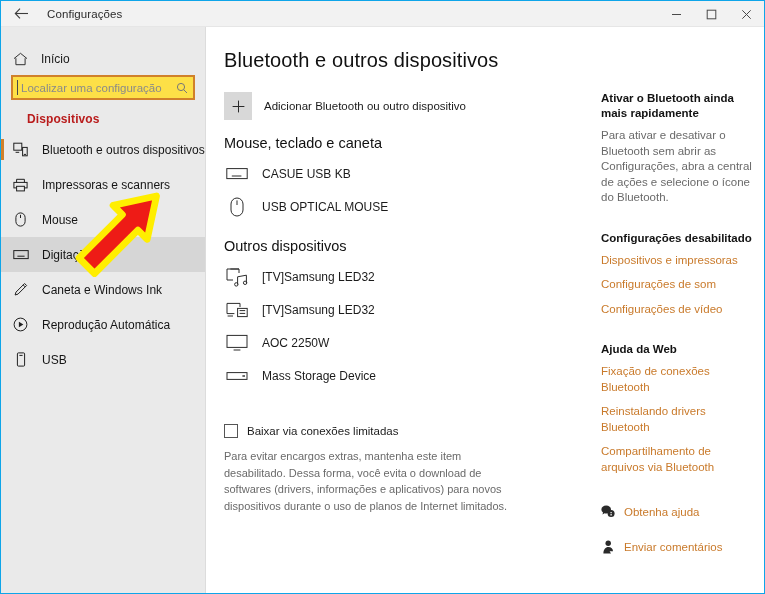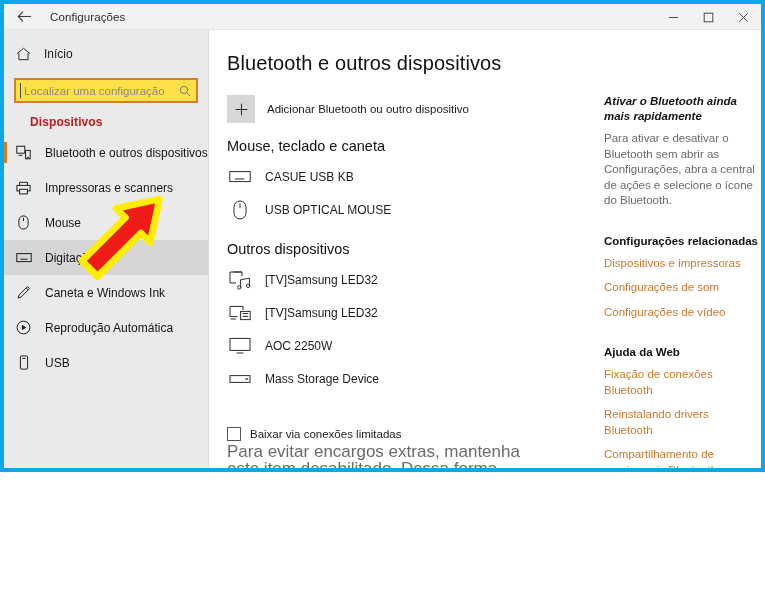--- a/index.html
+++ b/index.html
@@ -4,23 +4,23 @@
 <style>
   * { box-sizing: border-box; margin: 0; padding: 0; }
   html, body {
     width: 765px; height: 594px;
     background: #ffffff;
     font-family: "Liberation Sans", sans-serif;
     overflow: hidden;
   }
   #window {
     position: relative;
-    width: 765px; height: 472px;
+    width: 765px; height: 594px;
     background: #ffffff;
-    border: 4px solid #0ea5e9;
+    border: 1px solid #0ea5e9;
     overflow: hidden;
   }
 
   
   #titlebar {
     position: relative;
     height: 26px;
     background: #f2f2f2;
     display: flex;
     align-items: center;
@@ -59,21 +59,21 @@
   
   #sidebar {
     width: 205px;
     background: #eaeaea;
     border-right: 1px solid #dcdcdc;
     flex: 0 0 205px;
     position: relative;
     padding-top: 9px;
   }
   #home-row {
-    display: flex; align-items: center;
+    display: flex; align-items: flex-end;
     height: 30px;
     padding-left: 11px;
     gap: 13px;
   }
   #home-row .ico { width: 16px; display:flex; justify-content:center; color:#303030; }
   #home-label { font-size: 12px; color: #1a1a1a; }
 
   #search-wrap {
     margin: 9px 10px 0 10px;
     position: relative;
@@ -179,38 +179,37 @@
   #metered-block { margin-top: 32px; }
   #metered-row { display: flex; align-items: center; gap: 9px; }
   #metered-check {
     width: 14px; height: 14px;
     border: 1px solid #555;
     background: #fff;
     flex: 0 0 14px;
   }
   #metered-label { font-size: 11.5px; color: #1b1b1b; }
   #metered-desc {
-    font-size: 17px;
+    font-size: 11px;
     color: #6a6a6a;
     line-height: 16.5px;
-    margin-top: 3px;
+    margin-top: 10px;
     width: 300px;
   }
 
   
   #right-panel {
     flex: 0 0 175px;
     padding: 42px 12px 0 7px;
   }
   .rp-title {
     font-size: 11.5px;
     font-weight: bold;
     color: #131313;
     line-height: 15px;
-    font-style: italic;
   }
   .rp-text {
     font-size: 11.5px;
     color: #6a6a6a;
     line-height: 15.5px;
     margin-top: 7px;
   }
   .rp-head {
     font-size: 11.5px;
     font-weight: bold;
@@ -479,21 +478,21 @@
           <div id="metered-desc">Para evitar encargos extras, mantenha este item desabilitado. Dessa forma, você evita o download de softwares (drivers, informações e aplicativos) para novos dispositivos durante o uso de planos de Internet limitados.</div>
         </div>
 
       </div>
 
       <div id="right-panel">
 
         <div class="rp-title">Ativar o Bluetooth ainda mais rapidamente</div>
         <div class="rp-text">Para ativar e desativar o Bluetooth sem abrir as Configurações, abra a central de ações e selecione o ícone do Bluetooth.</div>
 
-        <div class="rp-head">Configurações relacionadas</div>
+        <div class="rp-head">Configurações desabilitado</div>
         <a class="rp-link" href="#">Dispositivos e impressoras</a>
         <a class="rp-link" href="#">Configurações de som</a>
         <a class="rp-link" href="#">Configurações de vídeo</a>
 
         <div class="rp-head">Ajuda da Web</div>
         <a class="rp-link" href="#">Fixação de conexões Bluetooth</a>
         <a class="rp-link" href="#">Reinstalando drivers Bluetooth</a>
         <a class="rp-link" href="#">Compartilhamento de arquivos via Bluetooth</a>
 
         <div id="help-block">

